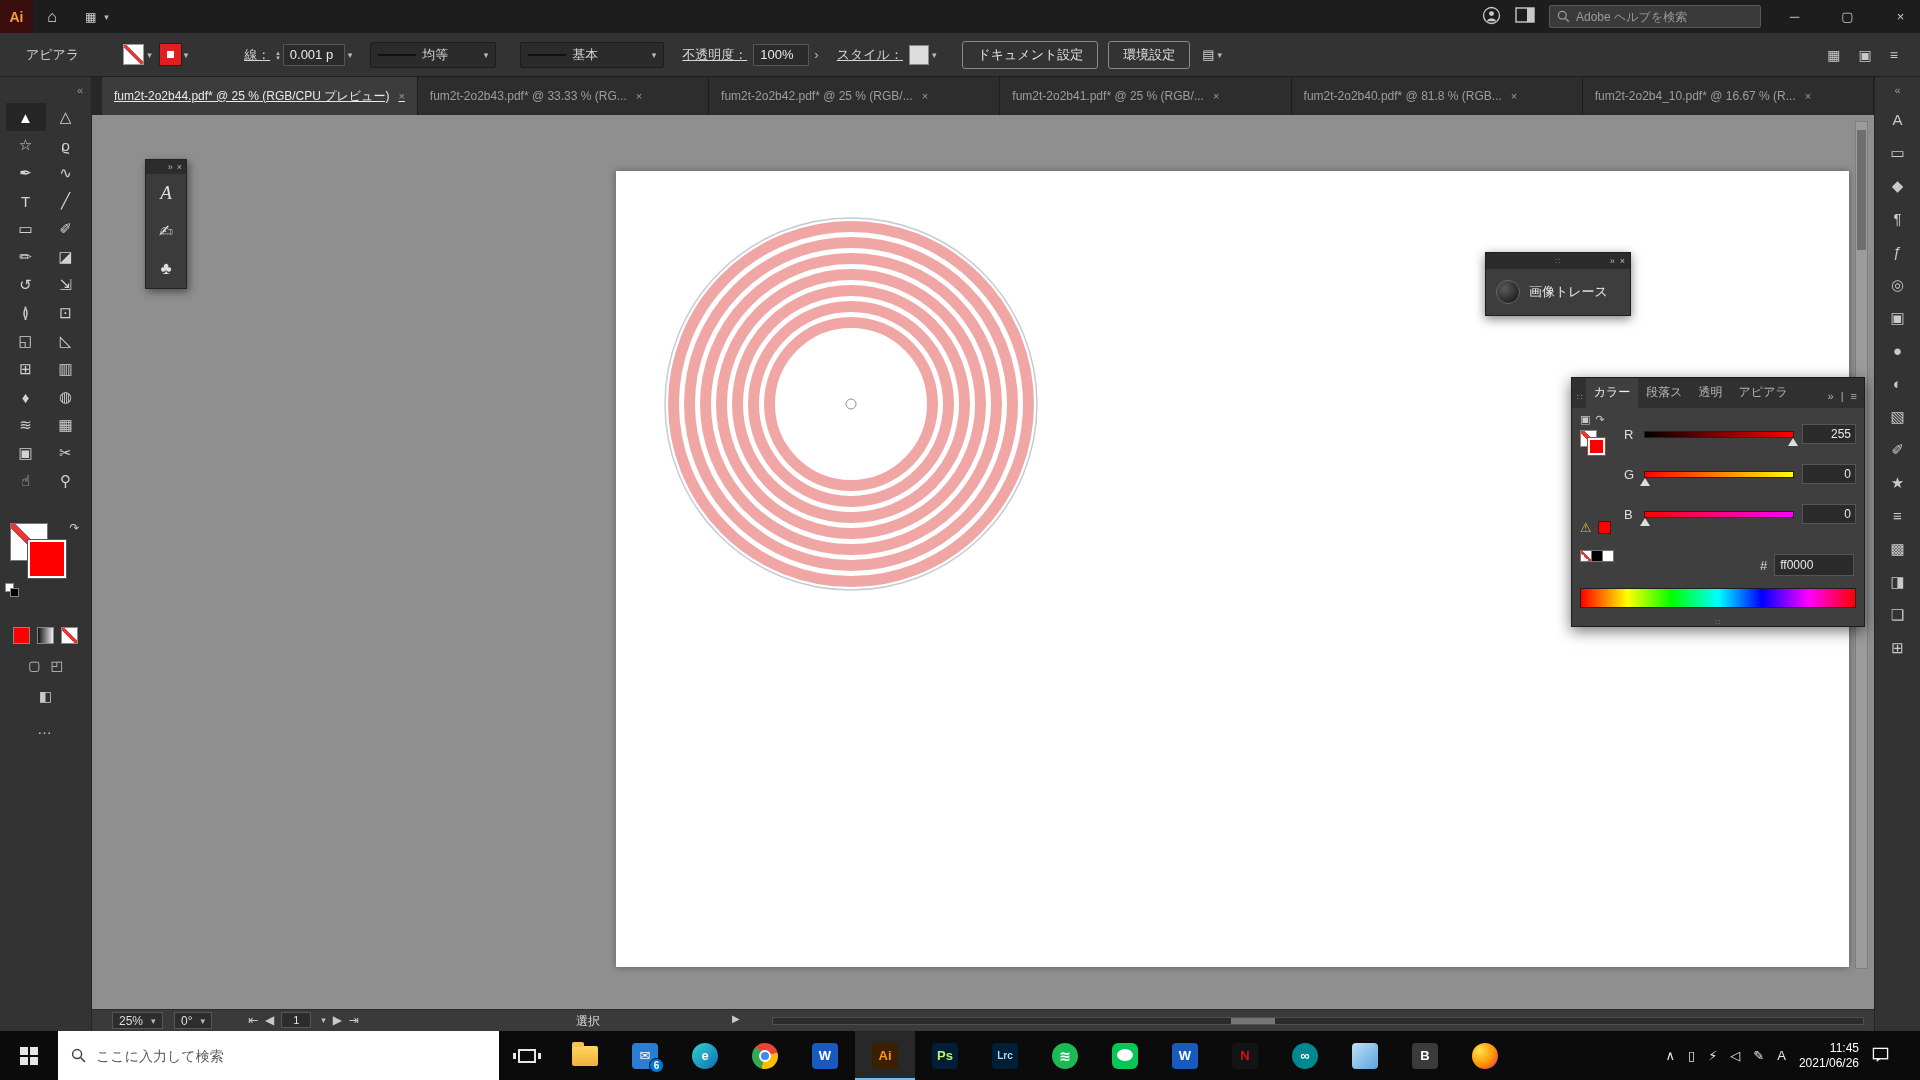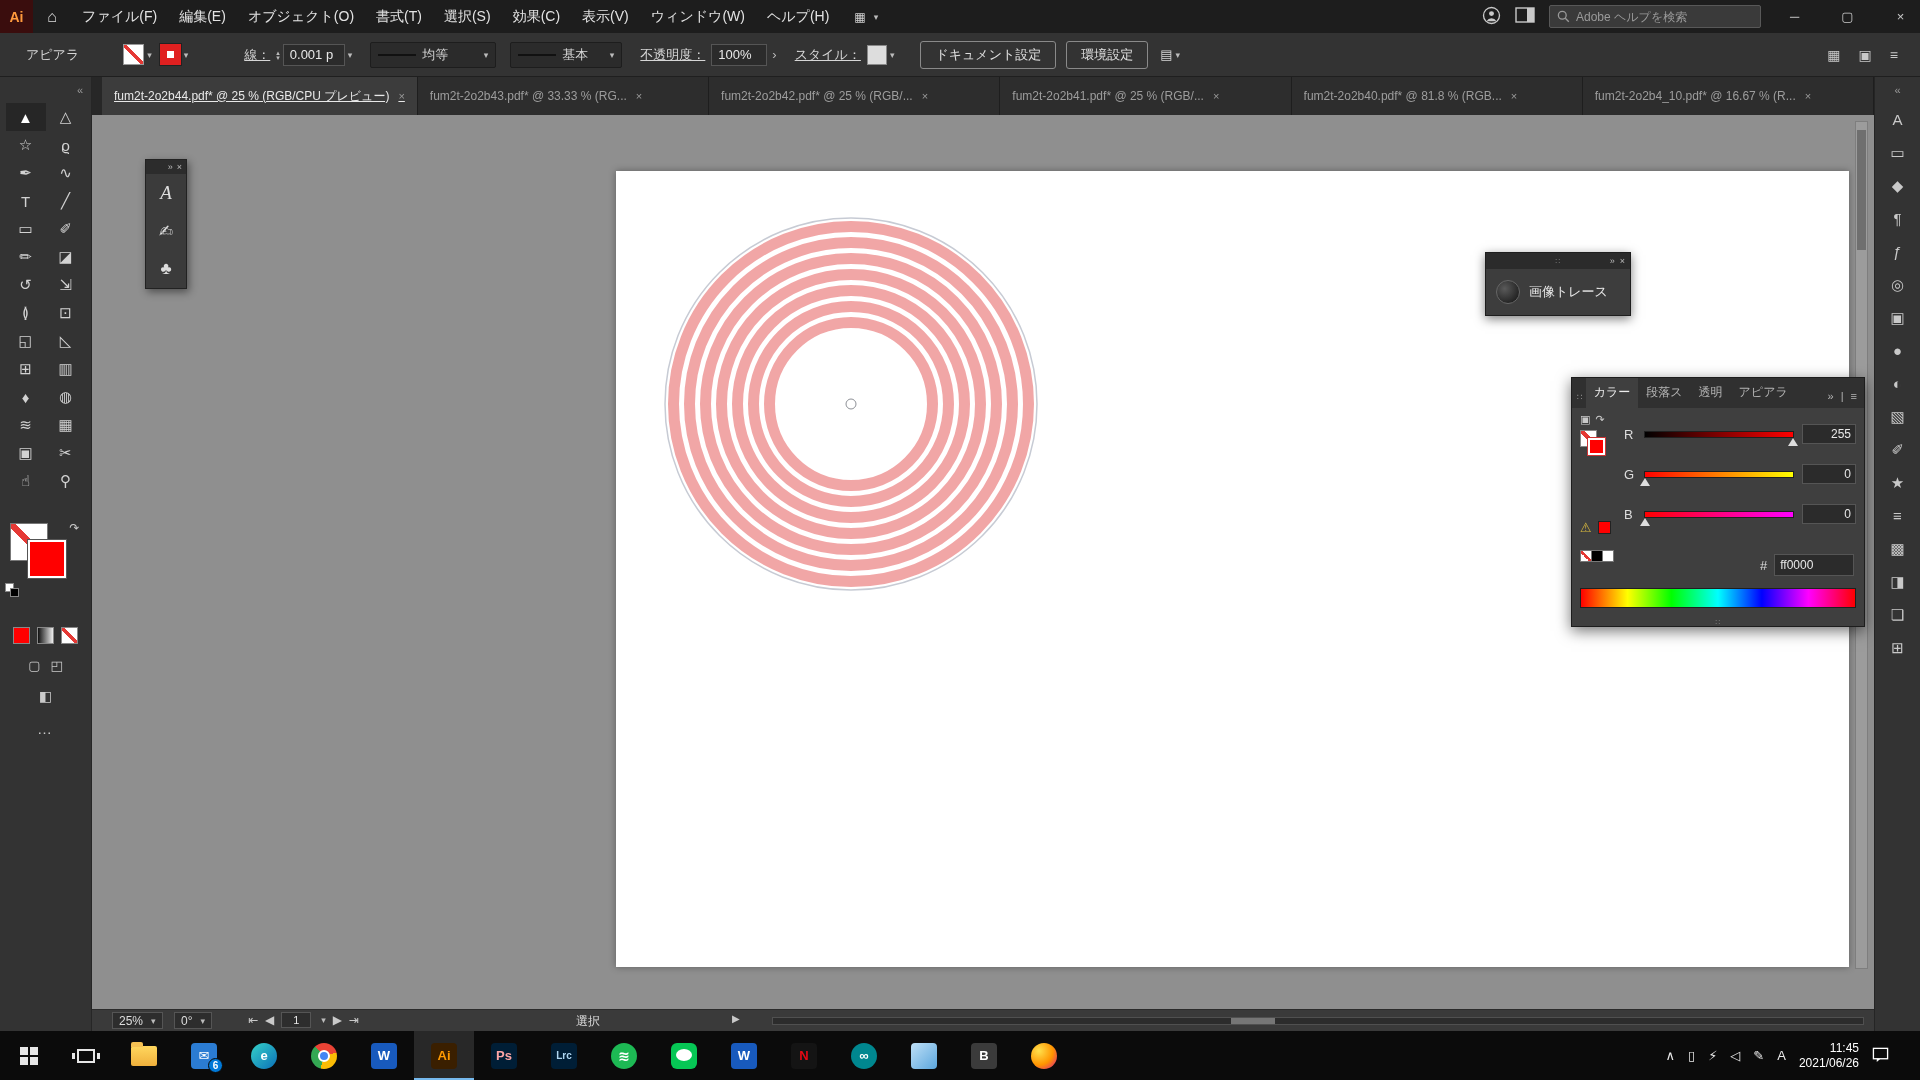--- a/index.html
+++ b/index.html
@@ -165,31 +165,20 @@
 .show-desktop{width:6px;border-left:1px solid #3a3a3a;}
 </style>
 </head>
 <body>
 
 <div class="app">
 
   <div class="menubar">
     <div class="app-badge">Ai</div>
     <div class="home-btn">⌂</div>
-    <nav id="menu-items">
-        <div class="menu-item">ファイル(F)</div>
-        <div class="menu-item">編集(E)</div>
-        <div class="menu-item">オブジェクト(O)</div>
-        <div class="menu-item">書式(T)</div>
-        <div class="menu-item">選択(S)</div>
-        <div class="menu-item">効果(C)</div>
-        <div class="menu-item">表示(V)</div>
-        <div class="menu-item">ウィンドウ(W)</div>
-        <div class="menu-item">ヘルプ(H)</div>
-      </nav>
     <div class="ws-switch">
       <span>▦</span>
       <span class="caret">▾</span>
     </div>
     <div class="mb-right">
       <span>
         <svg width="19" height="19" viewBox="0 0 20 20">
             <circle cx="10" cy="10" r="8.4" fill="none" stroke="#c9c9c9" stroke-width="1.4"></circle>
             <circle cx="10" cy="8" r="2.6" fill="#c9c9c9"></circle>
             <path d="M4.8 16a6 6 0 0 1 10.4 0" fill="#c9c9c9"></path>
@@ -229,21 +218,21 @@
       <span>▴</span>
       <span>▾</span>
     </span>
     <input class="field" style="width: 62px;" value="0.001 p">
     <span class="caret">▾</span>
     <div class="dd" style="margin-left:18px;width:126px">
       <span class="line"></span>
       <span>均等</span>
       <span class="caret" style="margin-left:auto">▾</span>
     </div>
-    <div class="dd" style="margin-left:14px;width:112px">
+    <div class="dd" style="margin-left:24px;width:144px">
       <span class="line"></span>
       <span>基本</span>
       <span class="caret" style="margin-left:auto">▾</span>
     </div>
     <span class="u" style="margin-left:18px">不透明度：</span>
     <input class="field" style="width: 56px; margin-left: 6px;" value="100%">
     <span style="margin-left:5px;color:#bbb">›</span>
     <span class="u" style="margin-left:18px">スタイル：</span>
     <div class="swgrp" style="margin-left:6px">
       <span style="width:20px;height:20px;background:#ddd;border:1px solid #888"></span>
@@ -504,20 +493,27 @@
 
   <div class="taskbar">
     <div class="start">
       <span class="win-logo">
           <i></i>
           <i></i>
           <i></i>
           <i></i>
         </span>
     </div>
+    <div class="tb-search">
+      <svg width="15" height="15" viewBox="0 0 16 16">
+          <circle cx="6.5" cy="6.5" r="4.8" fill="none" stroke="#444" stroke-width="1.6"></circle>
+          <line x1="10.2" y1="10.2" x2="14.8" y2="14.8" stroke="#444" stroke-width="1.6"></line>
+        </svg>
+      <input placeholder="ここに入力して検索" style="">
+    </div>
     <div class="taskview">
       <span class="tv"></span>
     </div>
     <div id="task-apps">
         <div class="task-app">
           <div class="app-logo logo-folder"></div>
         </div>
         <div class="task-app">
           <div class="app-logo" style="background: rgb(43, 124, 211); color: rgb(255, 255, 255);">✉</div>
           <span class="badge">6</span>
@@ -528,21 +524,21 @@
         <div class="task-app">
           <div class="app-logo logo-chrome"></div>
         </div>
         <div class="task-app">
           <div class="app-logo" style="background: rgb(24, 90, 189); color: rgb(255, 255, 255);">W</div>
         </div>
         <div class="task-app active">
           <div class="app-logo" style="background: rgb(58, 31, 0); color: rgb(255, 154, 0);">Ai</div>
         </div>
         <div class="task-app">
-          <div class="app-logo" style="background: rgb(0, 30, 54); color: #fca5a5;">Ps</div>
+          <div class="app-logo" style="background: rgb(0, 30, 54); color: #bef264;">Ps</div>
         </div>
         <div class="task-app">
           <div class="app-logo" style="background: rgb(0, 30, 54); color: rgb(174, 214, 241); font-size: 10px;">Lrc</div>
         </div>
         <div class="task-app">
           <div class="app-logo logo-spotify"></div>
         </div>
         <div class="task-app">
           <div class="app-logo logo-line"></div>
         </div>

